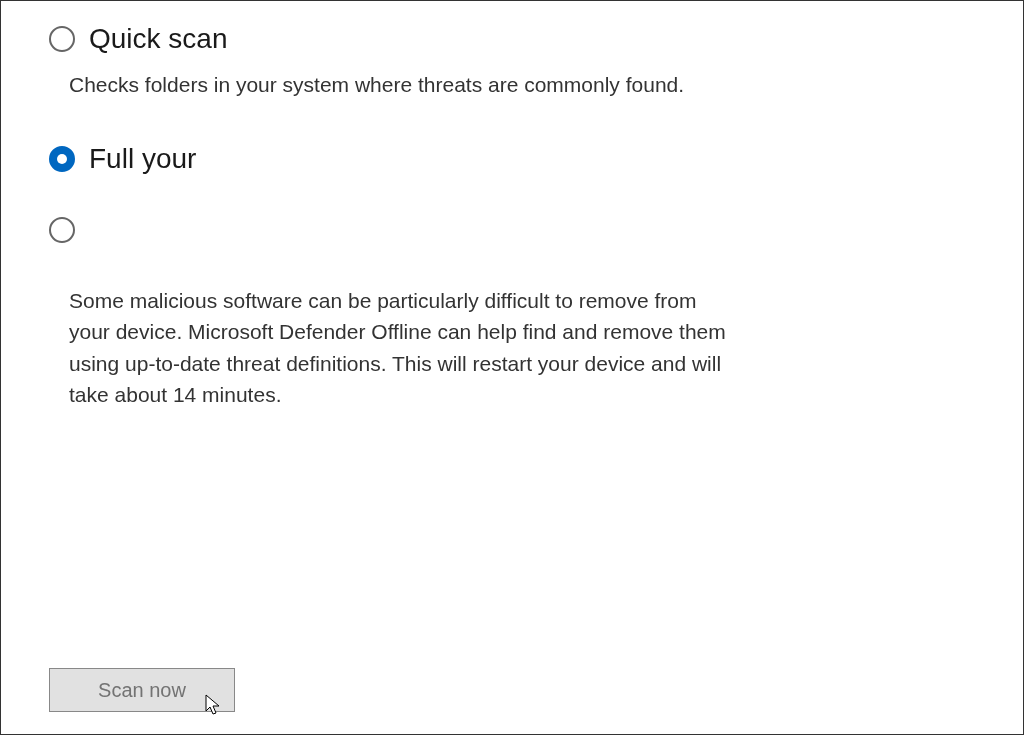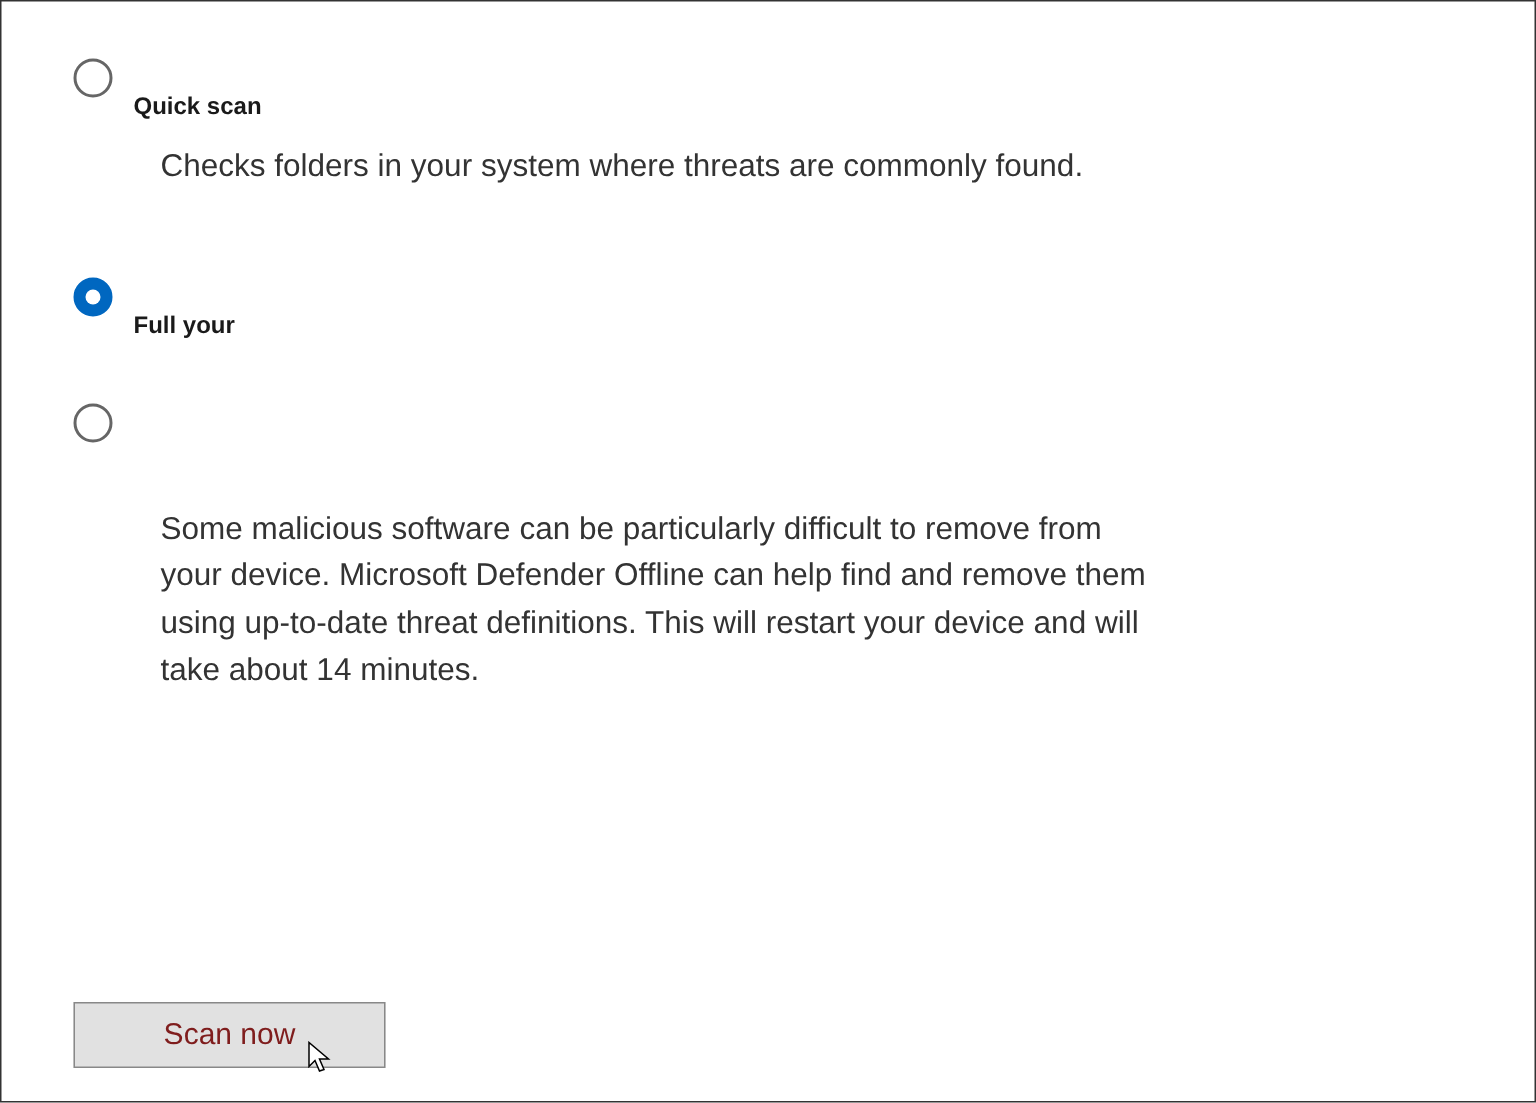--- a/index.html
+++ b/index.html
@@ -46,43 +46,42 @@
       position: absolute;
       top: 50%;
       left: 50%;
       transform: translate(-50%, -50%);
       width: 10px;
       height: 10px;
       background: #fff;
       border-radius: 50%;
     }
     .option-title {
-      font-size: 16px;
-      font-weight: 700;
+      font-size: 28px;
+      font-weight: 400;
       color: #1a1a1a;
-      margin-top: 40px;
     }
     .option-desc {
       font-size: 21px;
       color: #333;
       line-height: 1.5;
-      margin-left: 58px;
+      margin-left: 20px;
       max-width: 660px;
     }
     .scan-button {
       position: absolute;
       left: 48px;
       bottom: 22px;
-      width: 208px;
+      width: 186px;
       height: 44px;
       background: #e1e1e1;
       border: 1px solid #888;
       font-size: 20px;
       font-family: inherit;
-      color: #7f1d1d;
+      color: #737373;
       cursor: pointer;
       display: flex;
       align-items: center;
       justify-content: center;
     }
     .cursor {
       position: absolute;
       left: 204px;
       bottom: 18px;
       pointer-events: none;

